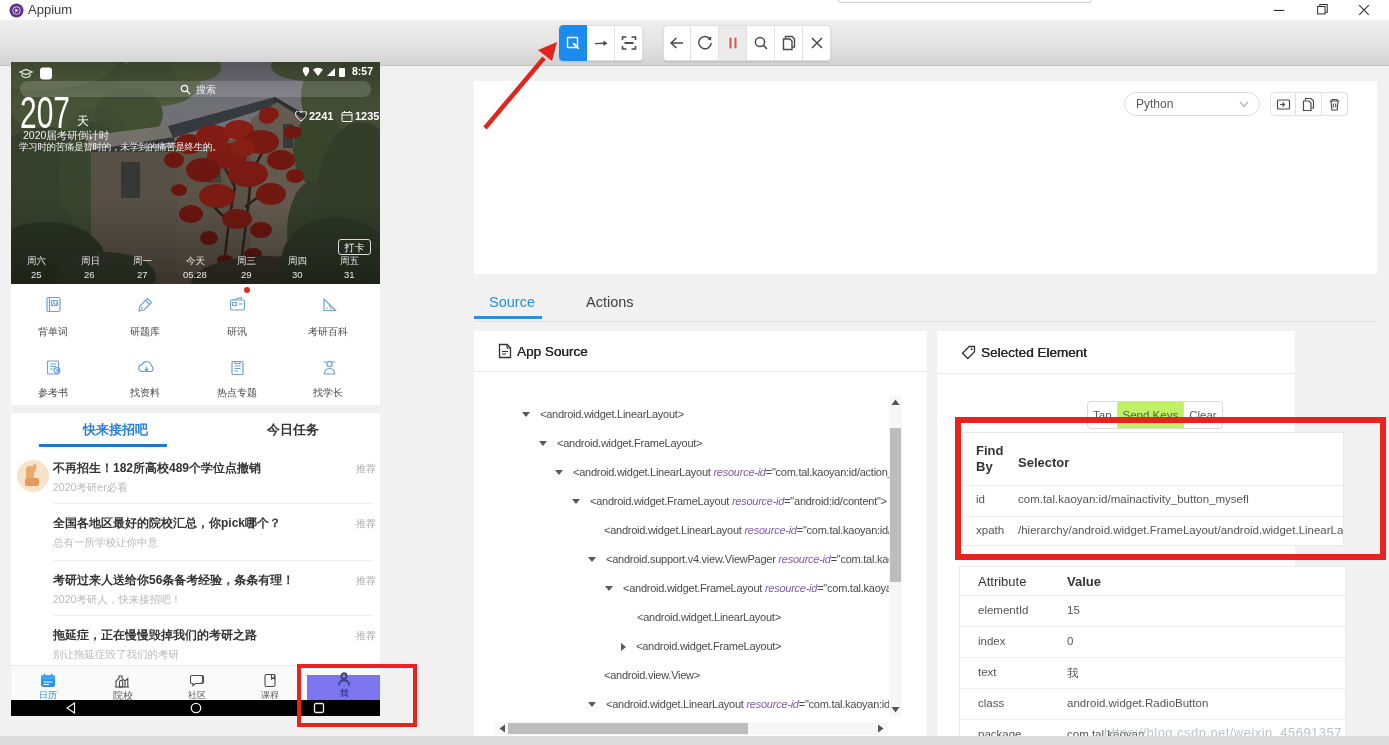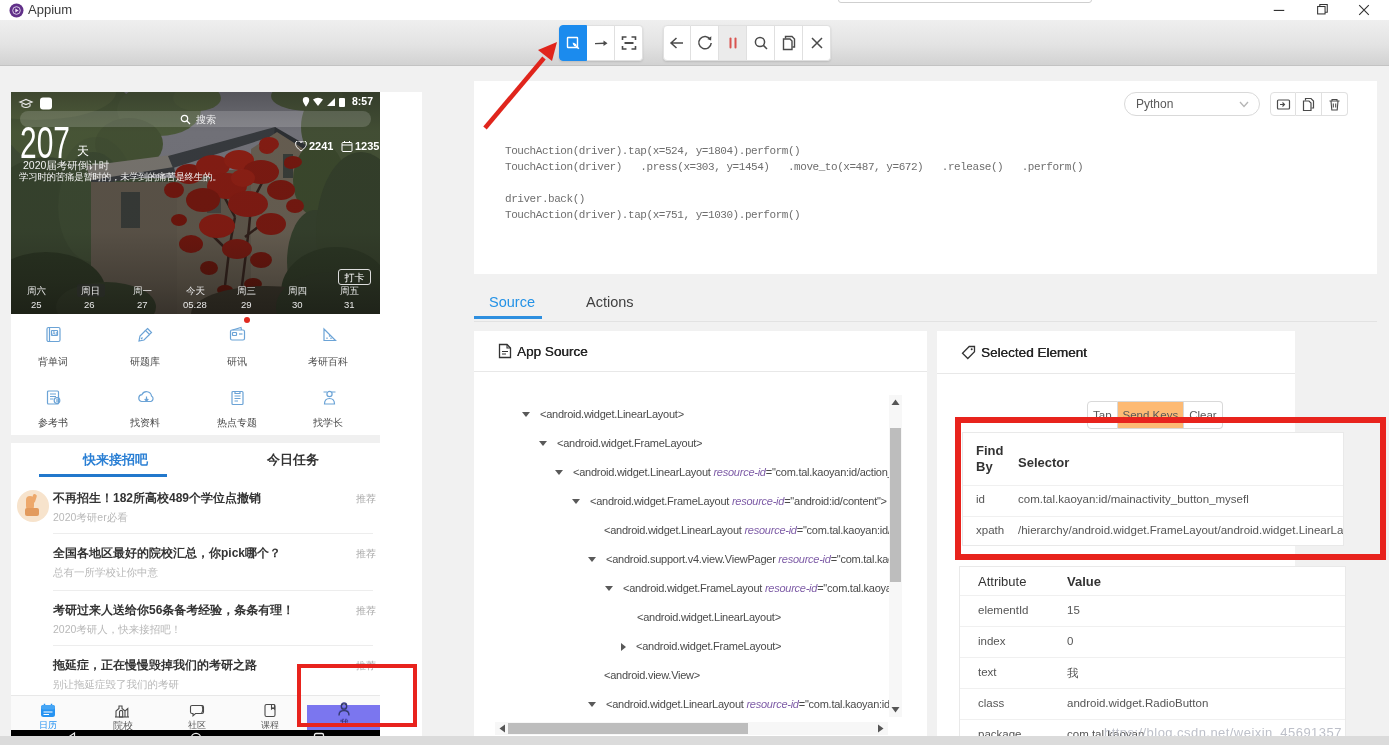--- a/index.html
+++ b/index.html
@@ -15,21 +15,21 @@
 #toolbar{position:absolute;left:0;top:20px;width:1389px;height:46px;
  background:linear-gradient(#efefef,#e3e3e3 55%,#d2d2d2);border-bottom:1px solid #c3c3c3}
 .btngroup{position:absolute;display:flex;box-shadow:0 1px 2px rgba(0,0,0,.12);border-radius:4px}
 .tbtn{width:28px;height:36px;background:#fff;border:1px solid #e0e0e0;border-left:none;
  display:flex;align-items:center;justify-content:center}
 .tbtn:first-child{border-left:1px solid #e0e0e0;border-radius:4px 0 0 4px}
 .tbtn:last-child{border-radius:0 4px 4px 0}
 .tbtn.active-blue{background:#1b8bee;border-color:#1b8bee}
 .tbtn.pressed{background:#ebebeb}
 
-#phone{position:absolute;left:11px;top:92px;width:411px;height:654px;background:#fff;overflow:hidden}
+#phone{position:absolute;left:11px;top:62px;width:369px;height:654px;background:#fff;overflow:hidden}
 #photo{position:absolute;left:0;top:0;width:369px;height:222px;background:#55624a;overflow:hidden}
 
 .card{position:absolute;background:#fff}
 .cardhead{position:absolute;left:0;top:0;right:0;height:39px;border-bottom:1px solid #e8e8e8;
  display:flex;align-items:center;padding-left:24px;font-size:13.5px;font-weight:400;color:#262626;text-shadow:0.35px 0 0 #262626}
 .cardhead svg{margin-right:5px}
 
 .tbl{position:absolute;border:1px solid #e9e9e9;border-radius:0;background:#fff;font-size:11.5px;color:#555}
 .trow{position:absolute;left:0;right:0;border-bottom:1px solid #f0f0f0}
 #tree{position:absolute;left:0;top:41px;width:415px;height:355px;overflow:hidden;font-size:11px;letter-spacing:-0.25px;color:#4a4a4a}
@@ -417,25 +417,20 @@
     <svg class="abs" style="left:179px;top:2px" width="12" height="12" viewBox="0 0 12 12">
         <circle cx="6" cy="6" r="4.7" fill="none" stroke="#eee" stroke-width="1.3"></circle>
       </svg>
     <svg class="abs" style="left:302px;top:2px" width="12" height="12" viewBox="0 0 12 12">
         <rect x="1.5" y="1.5" width="9" height="9" rx="1.5" fill="none" stroke="#eee" stroke-width="1.3"></rect>
       </svg>
   </div>
 </div>
 
 <div class="card" id="recorder" style="left:474px;top:81px;width:903px;height:193px">
-  <pre id="code" style="position:absolute;left:31px;top:62px;font-family:'Liberation Mono',monospace;font-size:11px;line-height:16px;color:#6e6e6e;letter-spacing:-0.45px">TouchAction(driver).tap(x=524, y=1804).perform()
-TouchAction(driver)   .press(x=303, y=1454)   .move_to(x=487, y=672)   .release()   .perform()
-
-driver.back()
-TouchAction(driver).tap(x=751, y=1030).perform()</pre>
 
   <div style="position:absolute;left:650px;top:11px;width:136px;height:24px;border:1px solid #d9d9d9;border-radius:12px;background:#fff;font-size:12px;font-weight:400;color:#595959;line-height:22px;padding-left:11px">Python
     <svg style="position:absolute;right:10px;top:8px" width="10" height="7" viewBox="0 0 10 7">
         <path d="M1 1 L5 5.5 L9 1" fill="none" stroke="#b5b5b5" stroke-width="1.3"></path>
       </svg>
   </div>
   <div class="btngroup" style="left:796px;top:11px;box-shadow:none">
     <div class="tbtn" style="height:24px;width:26px">
         <svg width="15" height="15" viewBox="0 0 15 15">
           <rect x="1.5" y="3" width="12" height="9" rx="1" fill="none" stroke="#4a4a4a" stroke-width="1.2"></rect>
@@ -510,21 +505,21 @@
   <div class="cardhead" style="height:43px">
     <svg width="15" height="15" viewBox="0 0 15 15">
         <path d="M8.2 1.5 H13.5 V6.8 L6.8 13.5 L1.5 8.2 Z" fill="none" stroke="#333" stroke-width="1.3"></path>
         <circle cx="10.7" cy="4.3" r="1" fill="#333"></circle>
       </svg>
     Selected Element
   </div>
 
   <div style="position:absolute;left:150px;top:70px;display:flex;font-size:11.5px;color:#595959">
     <div style="height:28px;padding:0 5px;line-height:26px;background:#fff;border:1px solid #d9d9d9;border-radius:4px 0 0 4px">Tap</div>
-    <div style="height:28px;padding:0 5px;line-height:26px;background:#fdba74;border:1px solid #d9d9d9;border-left:none">Send Keys</div>
+    <div style="height:28px;padding:0 5px;line-height:26px;background:#bef264;border:1px solid #d9d9d9;border-left:none">Send Keys</div>
     <div style="height:28px;padding:0 5px;line-height:26px;background:#fff;border:1px solid #d9d9d9;border-left:none;border-radius:0 4px 4px 0">Clear</div>
   </div>
 
   <div class="tbl" style="left:25px;top:101px;width:382px;height:114px">
     <div style="position:absolute;left:13px;top:10px;font-size:13px;font-weight:700;color:#333;width:30px;line-height:16px">Find By</div>
     <div style="position:absolute;left:55px;top:22px;font-size:13px;font-weight:700;color:#333">Selector</div>
     <div class="trow" style="top:52px"></div>
     <div style="position:absolute;left:13px;top:60px">id</div>
     <div style="position:absolute;left:55px;top:60px">com.tal.kaoyan:id/mainactivity_button_mysefl</div>
     <div class="trow" style="top:83px"></div>

